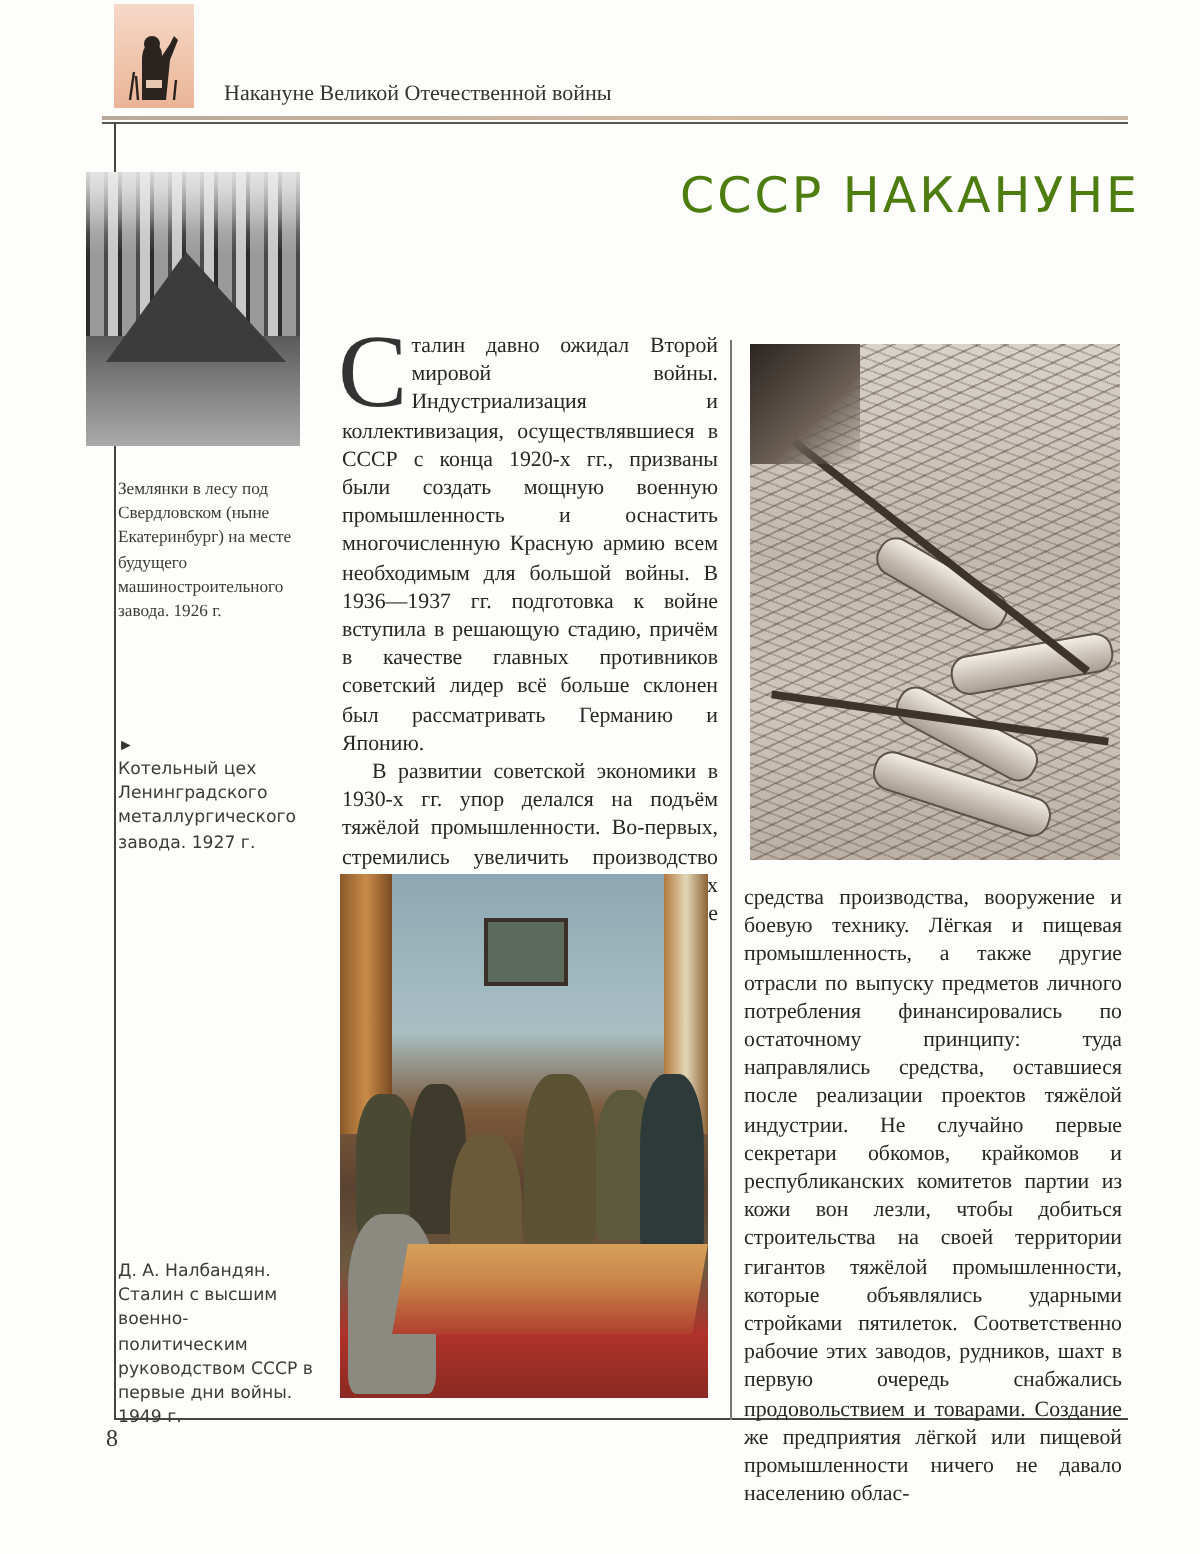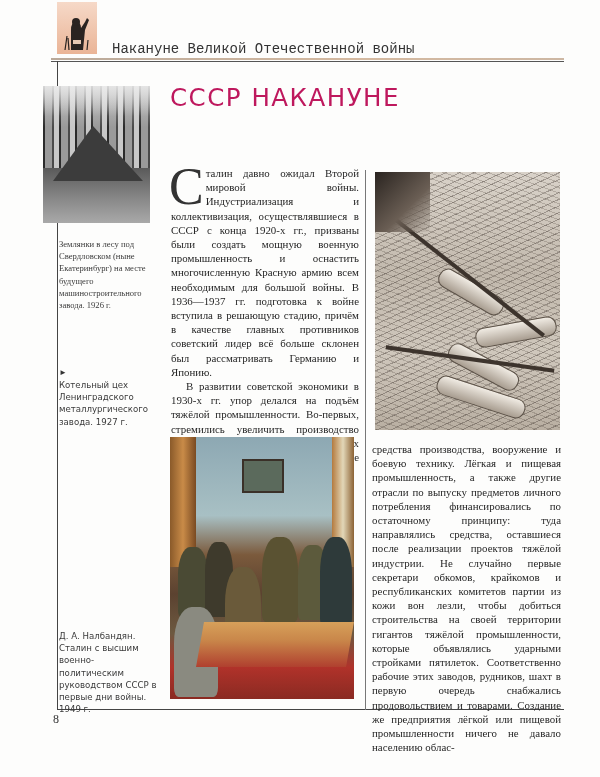--- a/index.html
+++ b/index.html
@@ -10,21 +10,21 @@
   .header-bar {
     position: absolute; left: 57px; top: 0; width: 510px; height: 60px;
   }
   .header-logo {
     position: absolute; left: 57px; top: 2px; width: 40px; height: 52px;
     background: linear-gradient(180deg, #f6d9c8 0%, #eab496 100%);
   }
   .header-logo svg { position: absolute; left: 6px; top: 14px; }
   .running-head {
     position: absolute; left: 112px; top: 41px;
-    font-family: Liberation Mono, monospace; font-size: 14px; color: #333;
+    font-family: Liberation Serif, serif; font-size: 11px; color: #333;
   }
   .header-rule {
     position: absolute; left: 51px; top: 58px; width: 513px; height: 2px;
     background: linear-gradient(90deg, #b9a99a, #d4b9a0 60%, #cdb7a3);
   }
   .frame-top {
     position: absolute; left: 51px; top: 61px; width: 513px; height: 1px; background: #555;
   }
   .frame-left {
     position: absolute; left: 57px; top: 61px; width: 1px; height: 648px; background: #444;
@@ -108,21 +108,21 @@
     position: absolute; font-family: "DejaVu Sans", sans-serif; font-size: 8.6px; line-height: 12.2px; color: #3a3a3a;
   }
   .caption-1 { left: 59px; top: 238px; width: 95px; font-family: Liberation Serif, serif; }
   .caption-2-arrow { position: absolute; left: 59px; top: 368px; font-size: 8px; color: #333; }
   .caption-2 { left: 59px; top: 379px; width: 100px; }
   .caption-3 { left: 59px; top: 630px; width: 100px; }
 
   .title {
     position: absolute; left: 170px; top: 81px; width: 400px;
     font-family: "DejaVu Sans", sans-serif; font-size: 24.5px; line-height: 33px;
-    letter-spacing: 1.5px; color: #be185d; font-weight: normal;
+    letter-spacing: 1.5px; color: #4d7c0f; font-weight: normal; text-align: right;
   }
 
   .body-text {
     position: absolute; font-size: 10.9px; line-height: 14.2px; text-align: justify;
     color: #262626;
   }
   .body-col1 { left: 171px; top: 166px; width: 188px; }
   .body-col2 { left: 372px; top: 442px; width: 189px; }
   .body-text p { margin: 0; }
   .body-text p + p { text-indent: 15px; }

